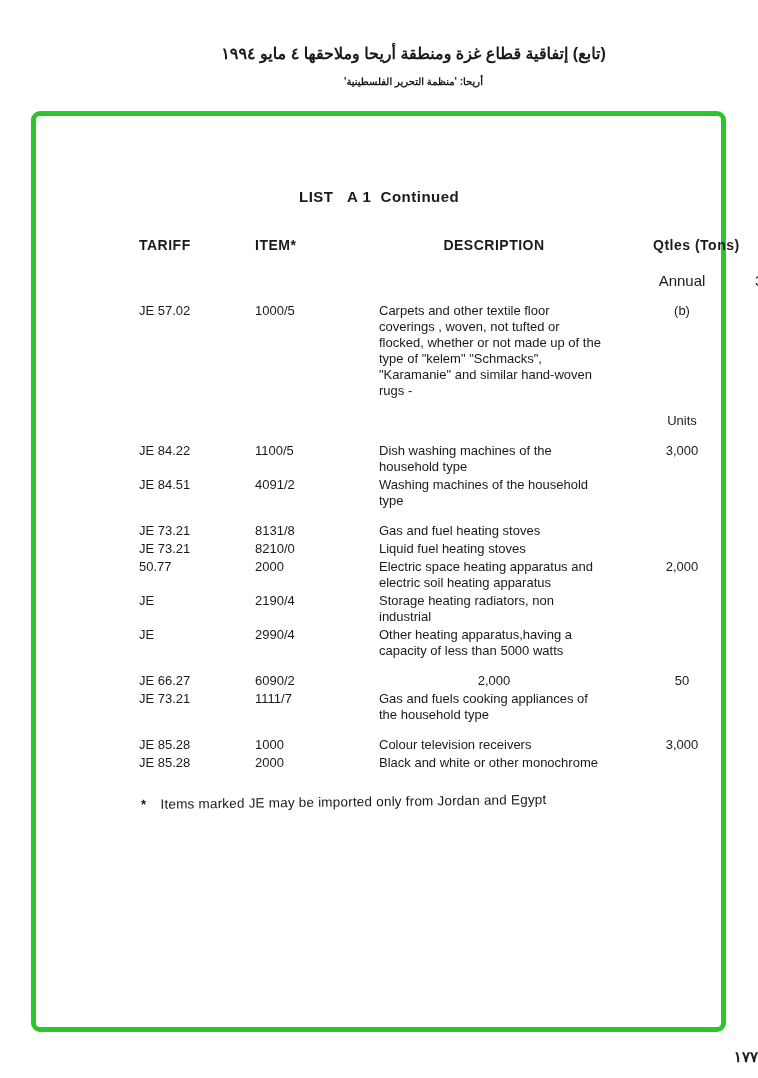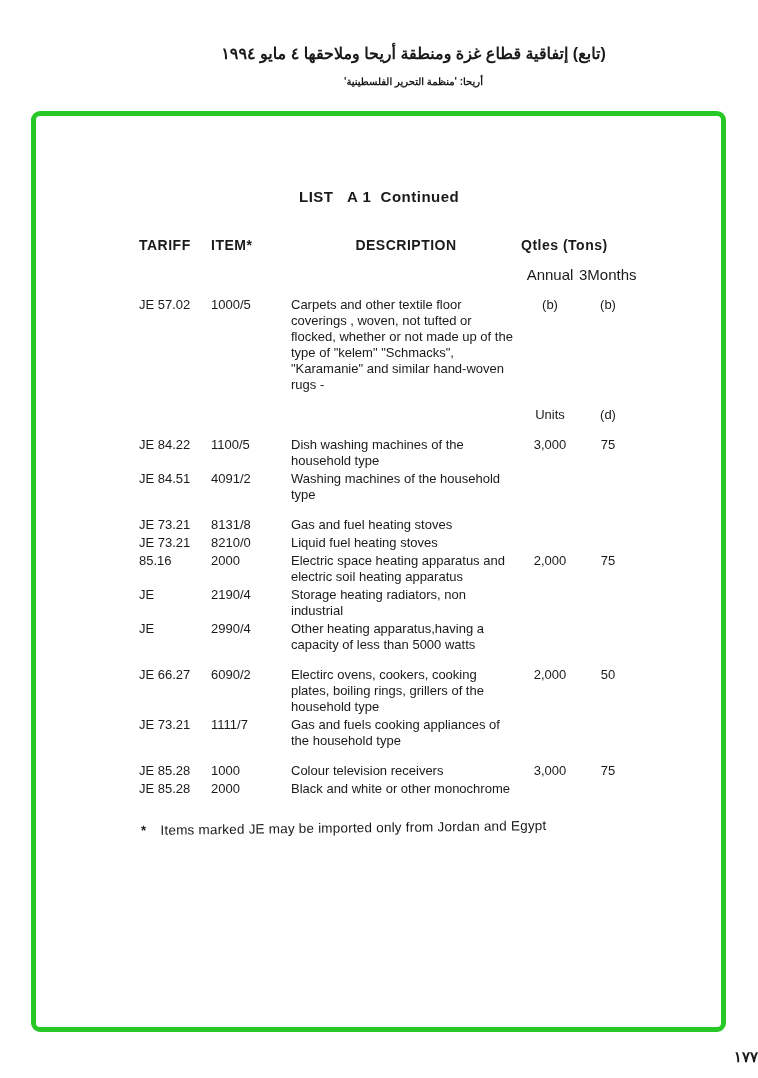--- a/index.html
+++ b/index.html
@@ -14,25 +14,25 @@
   .h2-ar { font-size:10px; font-weight:bold; direction:rtl; margin-top:13px; }
   .green-box {
     position:absolute; left:31px; top:111px; width:695px; height:921px;
     border:5px solid #1d4ed8; border-radius:9px; background:#ffffff;
   }
   .doc-title {
     margin:72px 0 0 263px; font-weight:bold; font-size:15px;
     white-space:pre; letter-spacing:0.5px;
   }
   .table { margin-left:103px; margin-top:32px; width:500px; font-size:13px; line-height:16px; }
-  .grid-row { display:grid; grid-template-columns:72px 80px 230px 58px 58px; }
+  .grid-row { display:grid; grid-template-columns:72px 80px 230px 58px 58px;gap:44px; }
   .thead .th { font-weight:bold; font-size:14px; letter-spacing:0.5px; }
   .th-desc { text-align:center; }
   .th-qties { grid-column:4 / 6; text-align:left; white-space:nowrap; }
-  .subhead { margin-top:14px; font-size:15px; }
+  .subhead { margin-top:20px; font-size:15px; }
   .sub-annual { grid-column:4; text-align:center; }
   .sub-months { grid-column:5; text-align:left; white-space:nowrap; }
   .tbody { margin-top:14px; }
   .row-group { margin-bottom:14px; }
   .row { margin-bottom:2px; }
   .cell-desc { padding-right:6px; }
   .cell-annual, .cell-months { text-align:center; }
   .footnote {
     margin-left:105px; margin-top:26px; font-size:13.5px;
     transform:rotate(-0.7deg); transform-origin:left center; letter-spacing:0.2px;
@@ -119,21 +119,21 @@
 
   <div class="grid-row row">
     <div class="cell-tariff">JE 73.21</div>
     <div class="cell-item">8210/0</div>
     <div class="cell-desc">Liquid fuel heating stoves</div>
     <div class="cell-annual"></div>
     <div class="cell-months"></div>
   </div>
 
   <div class="grid-row row">
-    <div class="cell-tariff">85.16</div>
+    <div class="cell-tariff">50.77</div>
     <div class="cell-item">2000</div>
     <div class="cell-desc">Electric space heating apparatus and electric soil heating apparatus</div>
     <div class="cell-annual">2,000</div>
     <div class="cell-months">75</div>
   </div>
 
   <div class="grid-row row">
     <div class="cell-tariff">JE</div>
     <div class="cell-item">2190/4</div>
     <div class="cell-desc">Storage heating radiators, non industrial</div>
@@ -146,21 +146,20 @@
     <div class="cell-item">2990/4</div>
     <div class="cell-desc">Other heating apparatus,having a capacity of less than 5000 watts</div>
     <div class="cell-annual"></div>
     <div class="cell-months"></div>
   </div>
 </div>
           <div class="row-group">
   <div class="grid-row row">
     <div class="cell-tariff">JE 66.27</div>
     <div class="cell-item">6090/2</div>
-    <div class="cell-desc">Electirc ovens, cookers, cooking plates, boiling rings, grillers of the household type</div>
     <div class="cell-annual">2,000</div>
     <div class="cell-months">50</div>
   </div>
 
   <div class="grid-row row">
     <div class="cell-tariff">JE 73.21</div>
     <div class="cell-item">1111/7</div>
     <div class="cell-desc">Gas and fuels cooking appliances of the household type</div>
     <div class="cell-annual"></div>
     <div class="cell-months"></div>

